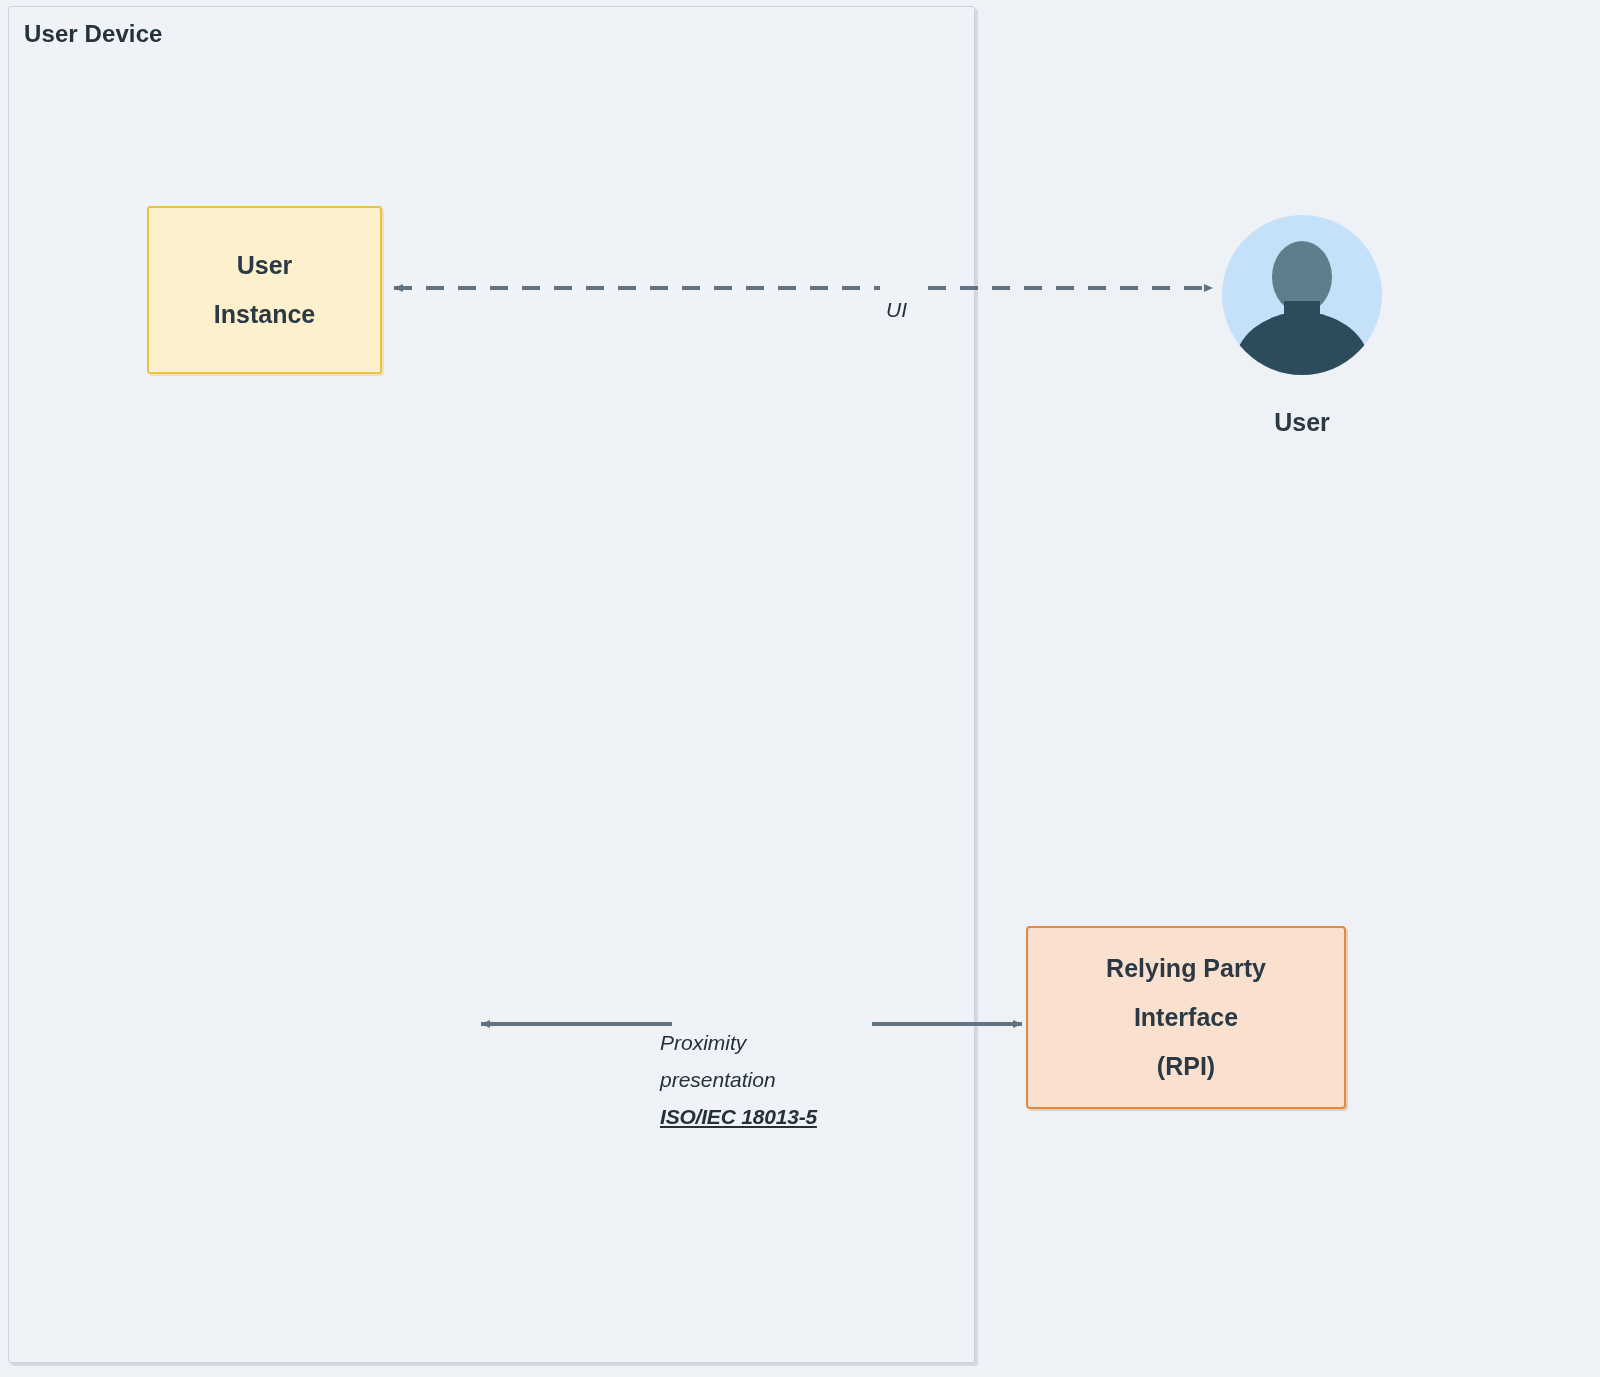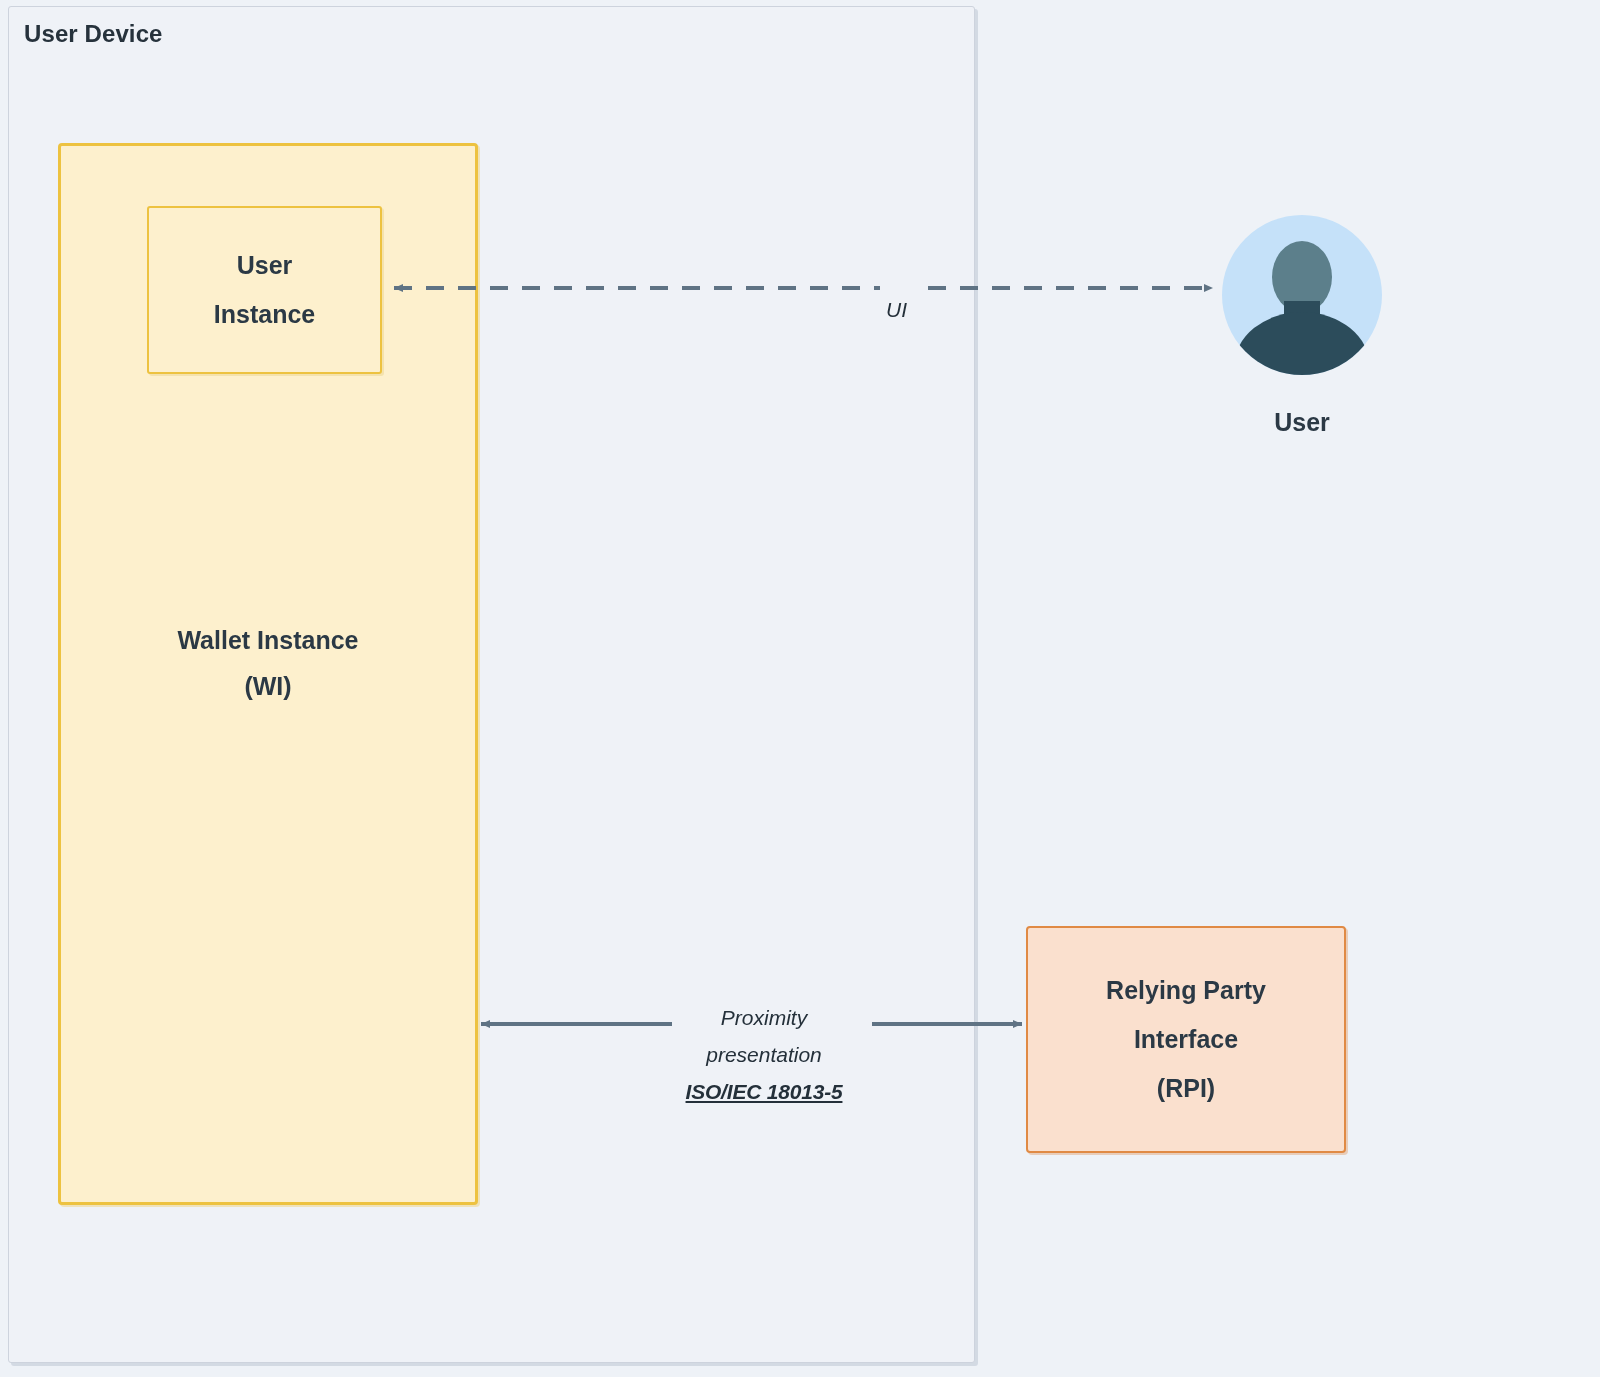--- a/index.html
+++ b/index.html
@@ -91,21 +91,21 @@
     text-align: center;
     line-height: 49px;
   }
 
   
   .rpi-box {
     position: absolute;
     left: 1026px;
     top: 926px;
     width: 320px;
-    height: 227px;
+    height: 183px;
     background: #fae0ce;
     border: 2px solid #e08a44;
     border-radius: 4px;
     box-sizing: border-box;
     box-shadow: 2px 2px 0 0 rgba(230,190,160,0.7);
     display: flex;
     align-items: center;
     justify-content: center;
   }
   .rpi-label {
@@ -155,48 +155,42 @@
   }
   .edge-label-ui {
     left: 884px;
     top: 274px;
     font-size: 21px;
     background: #eff2f7;
     padding: 0 2px;
   }
   .edge-label-prox {
     left: 660px;
-    top: 975px;
+    top: 1000px;
     width: 208px;
-    text-align: center;
+    text-align: left;
     font-size: 21px;
     line-height: 37px;
     background: transparent;
   }
   .edge-label-prox .std {
     font-weight: bold;
     font-style: italic;
     letter-spacing: -0.2px;
     text-decoration: underline;
   }
 </style>
 </head>
 <body>
 
 <div id="stage">
 
   <div class="boundary"></div>
   <div class="boundary-title">User Device</div>
 
-  <div class="wallet-box">
-    <div class="wallet-label">
-      <div>Wallet Instance</div>
-      <div>(WI)</div>
-    </div>
-  </div>
 
   <div class="ui-box">
     <div class="ui-label">
       <div>User</div>
       <div>Instance</div>
     </div>
   </div>
 
   <div class="rpi-box">
     <div class="rpi-label">

